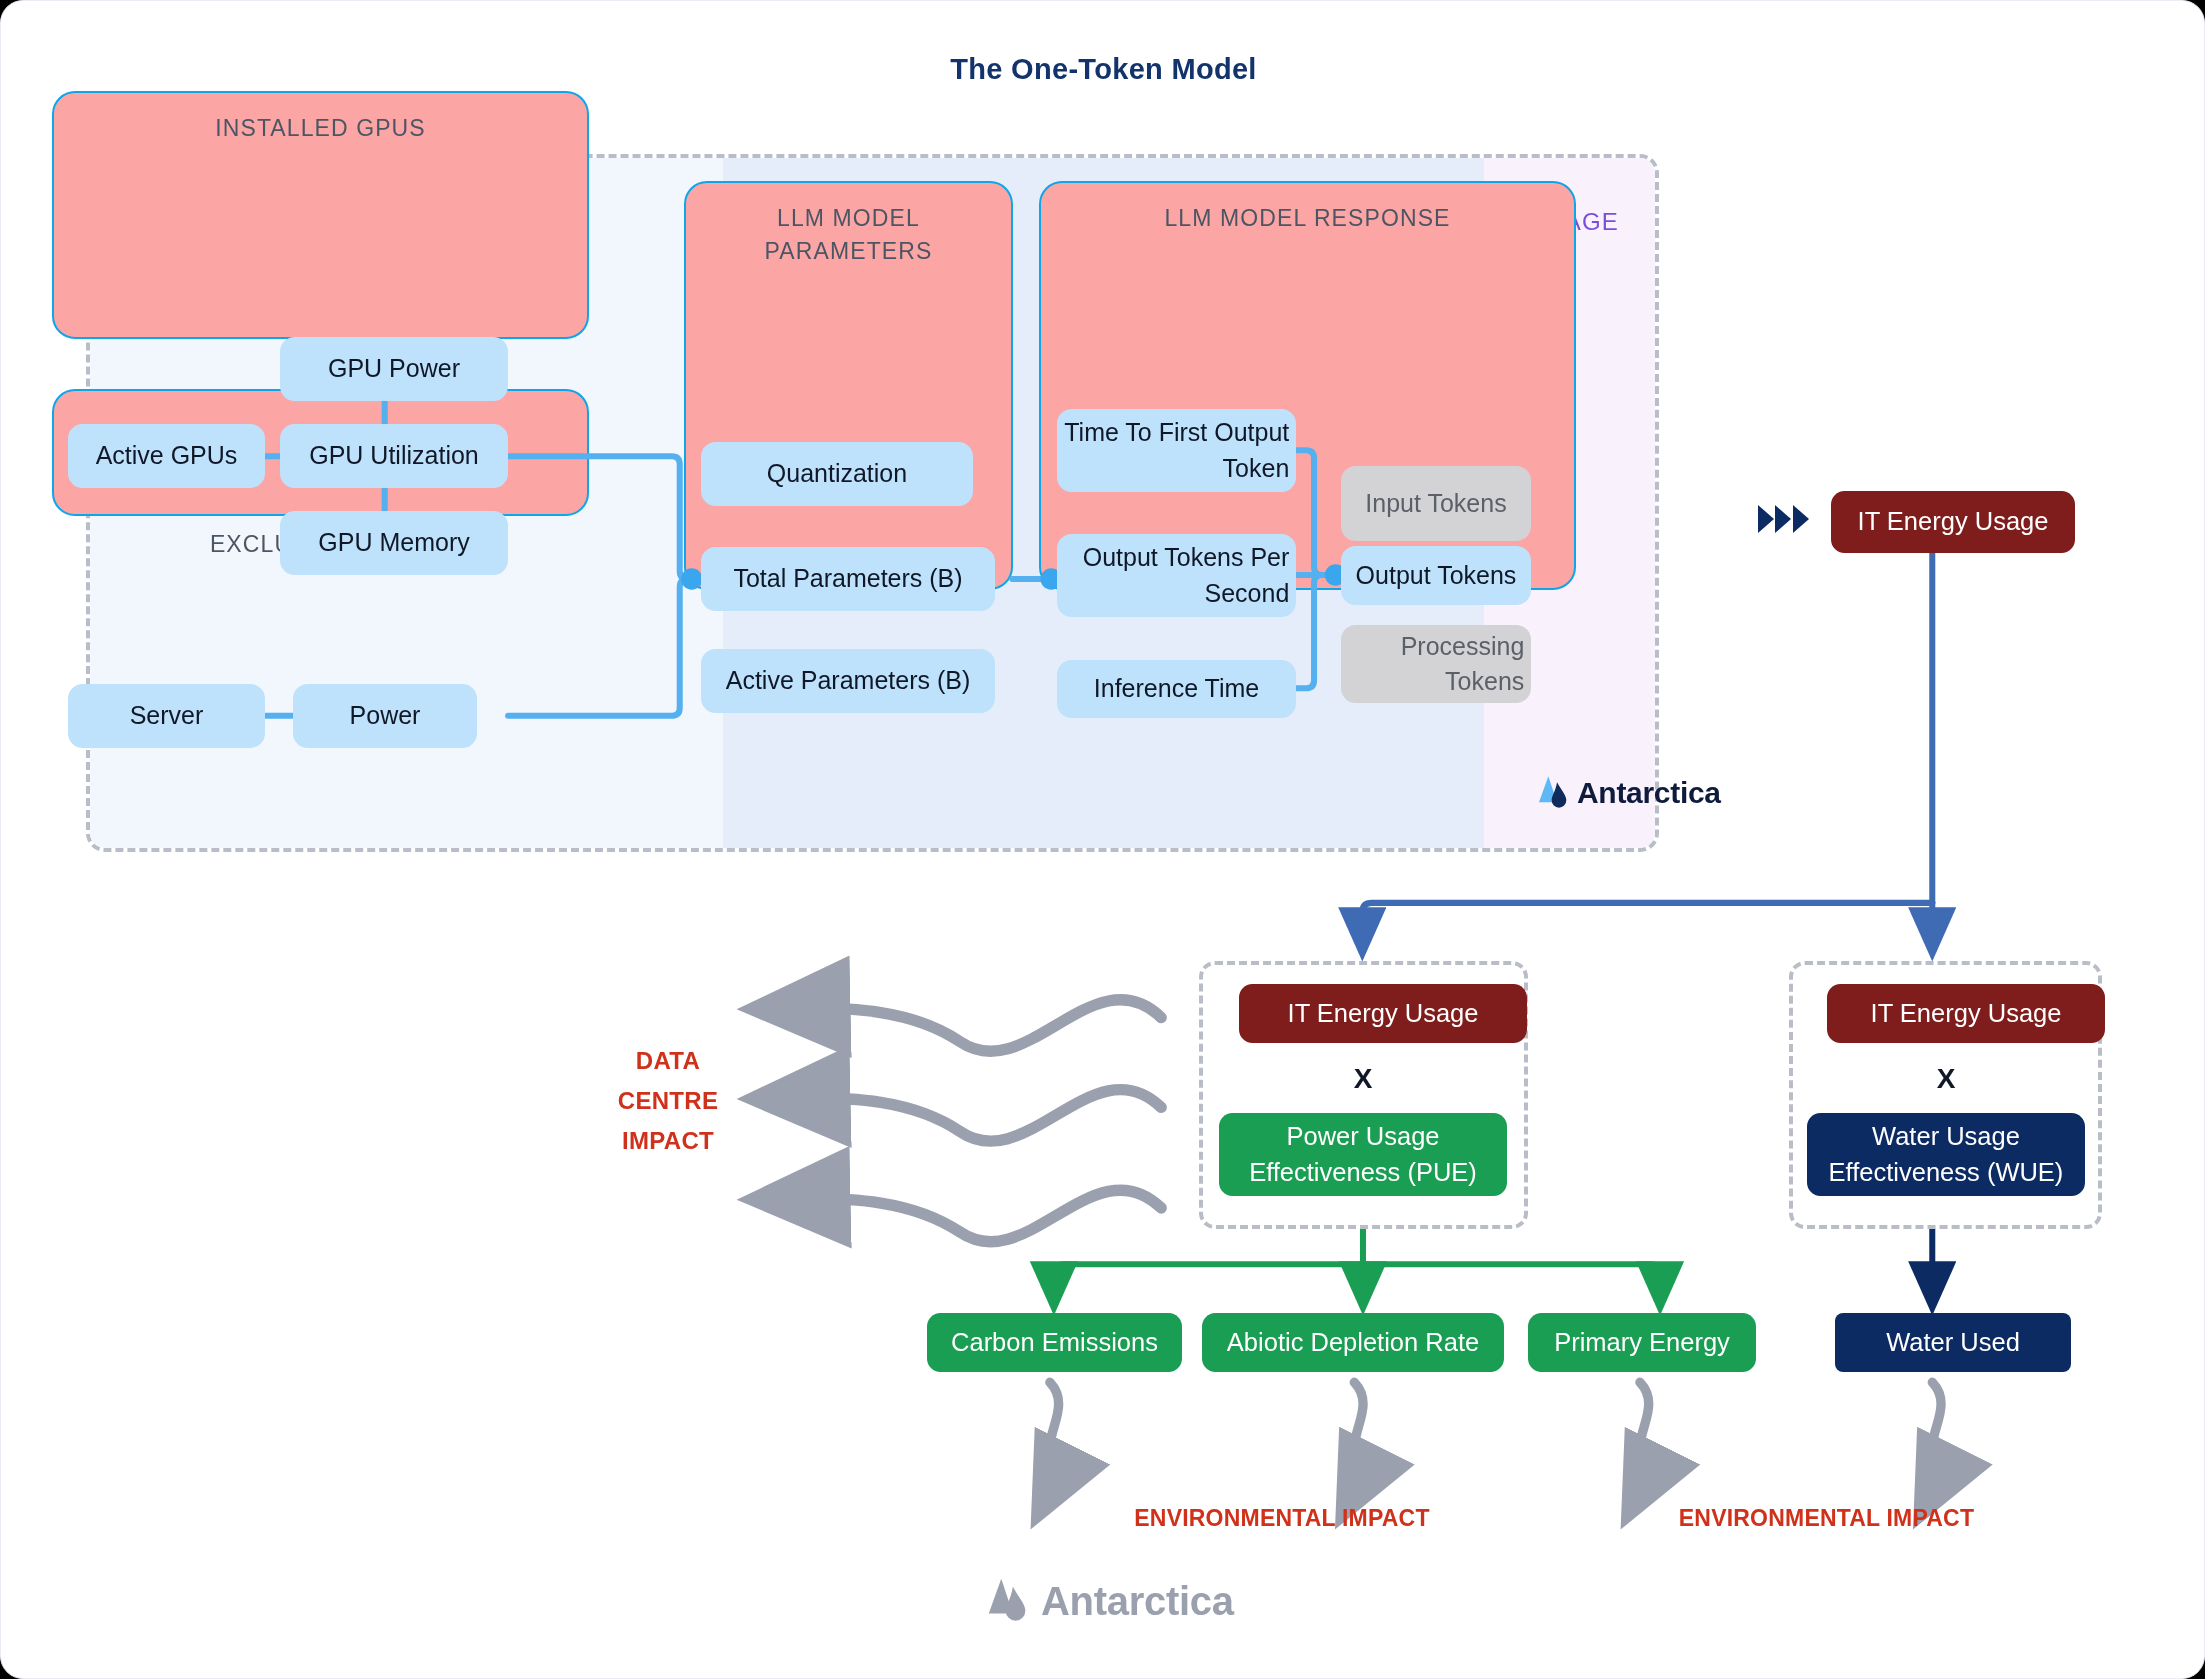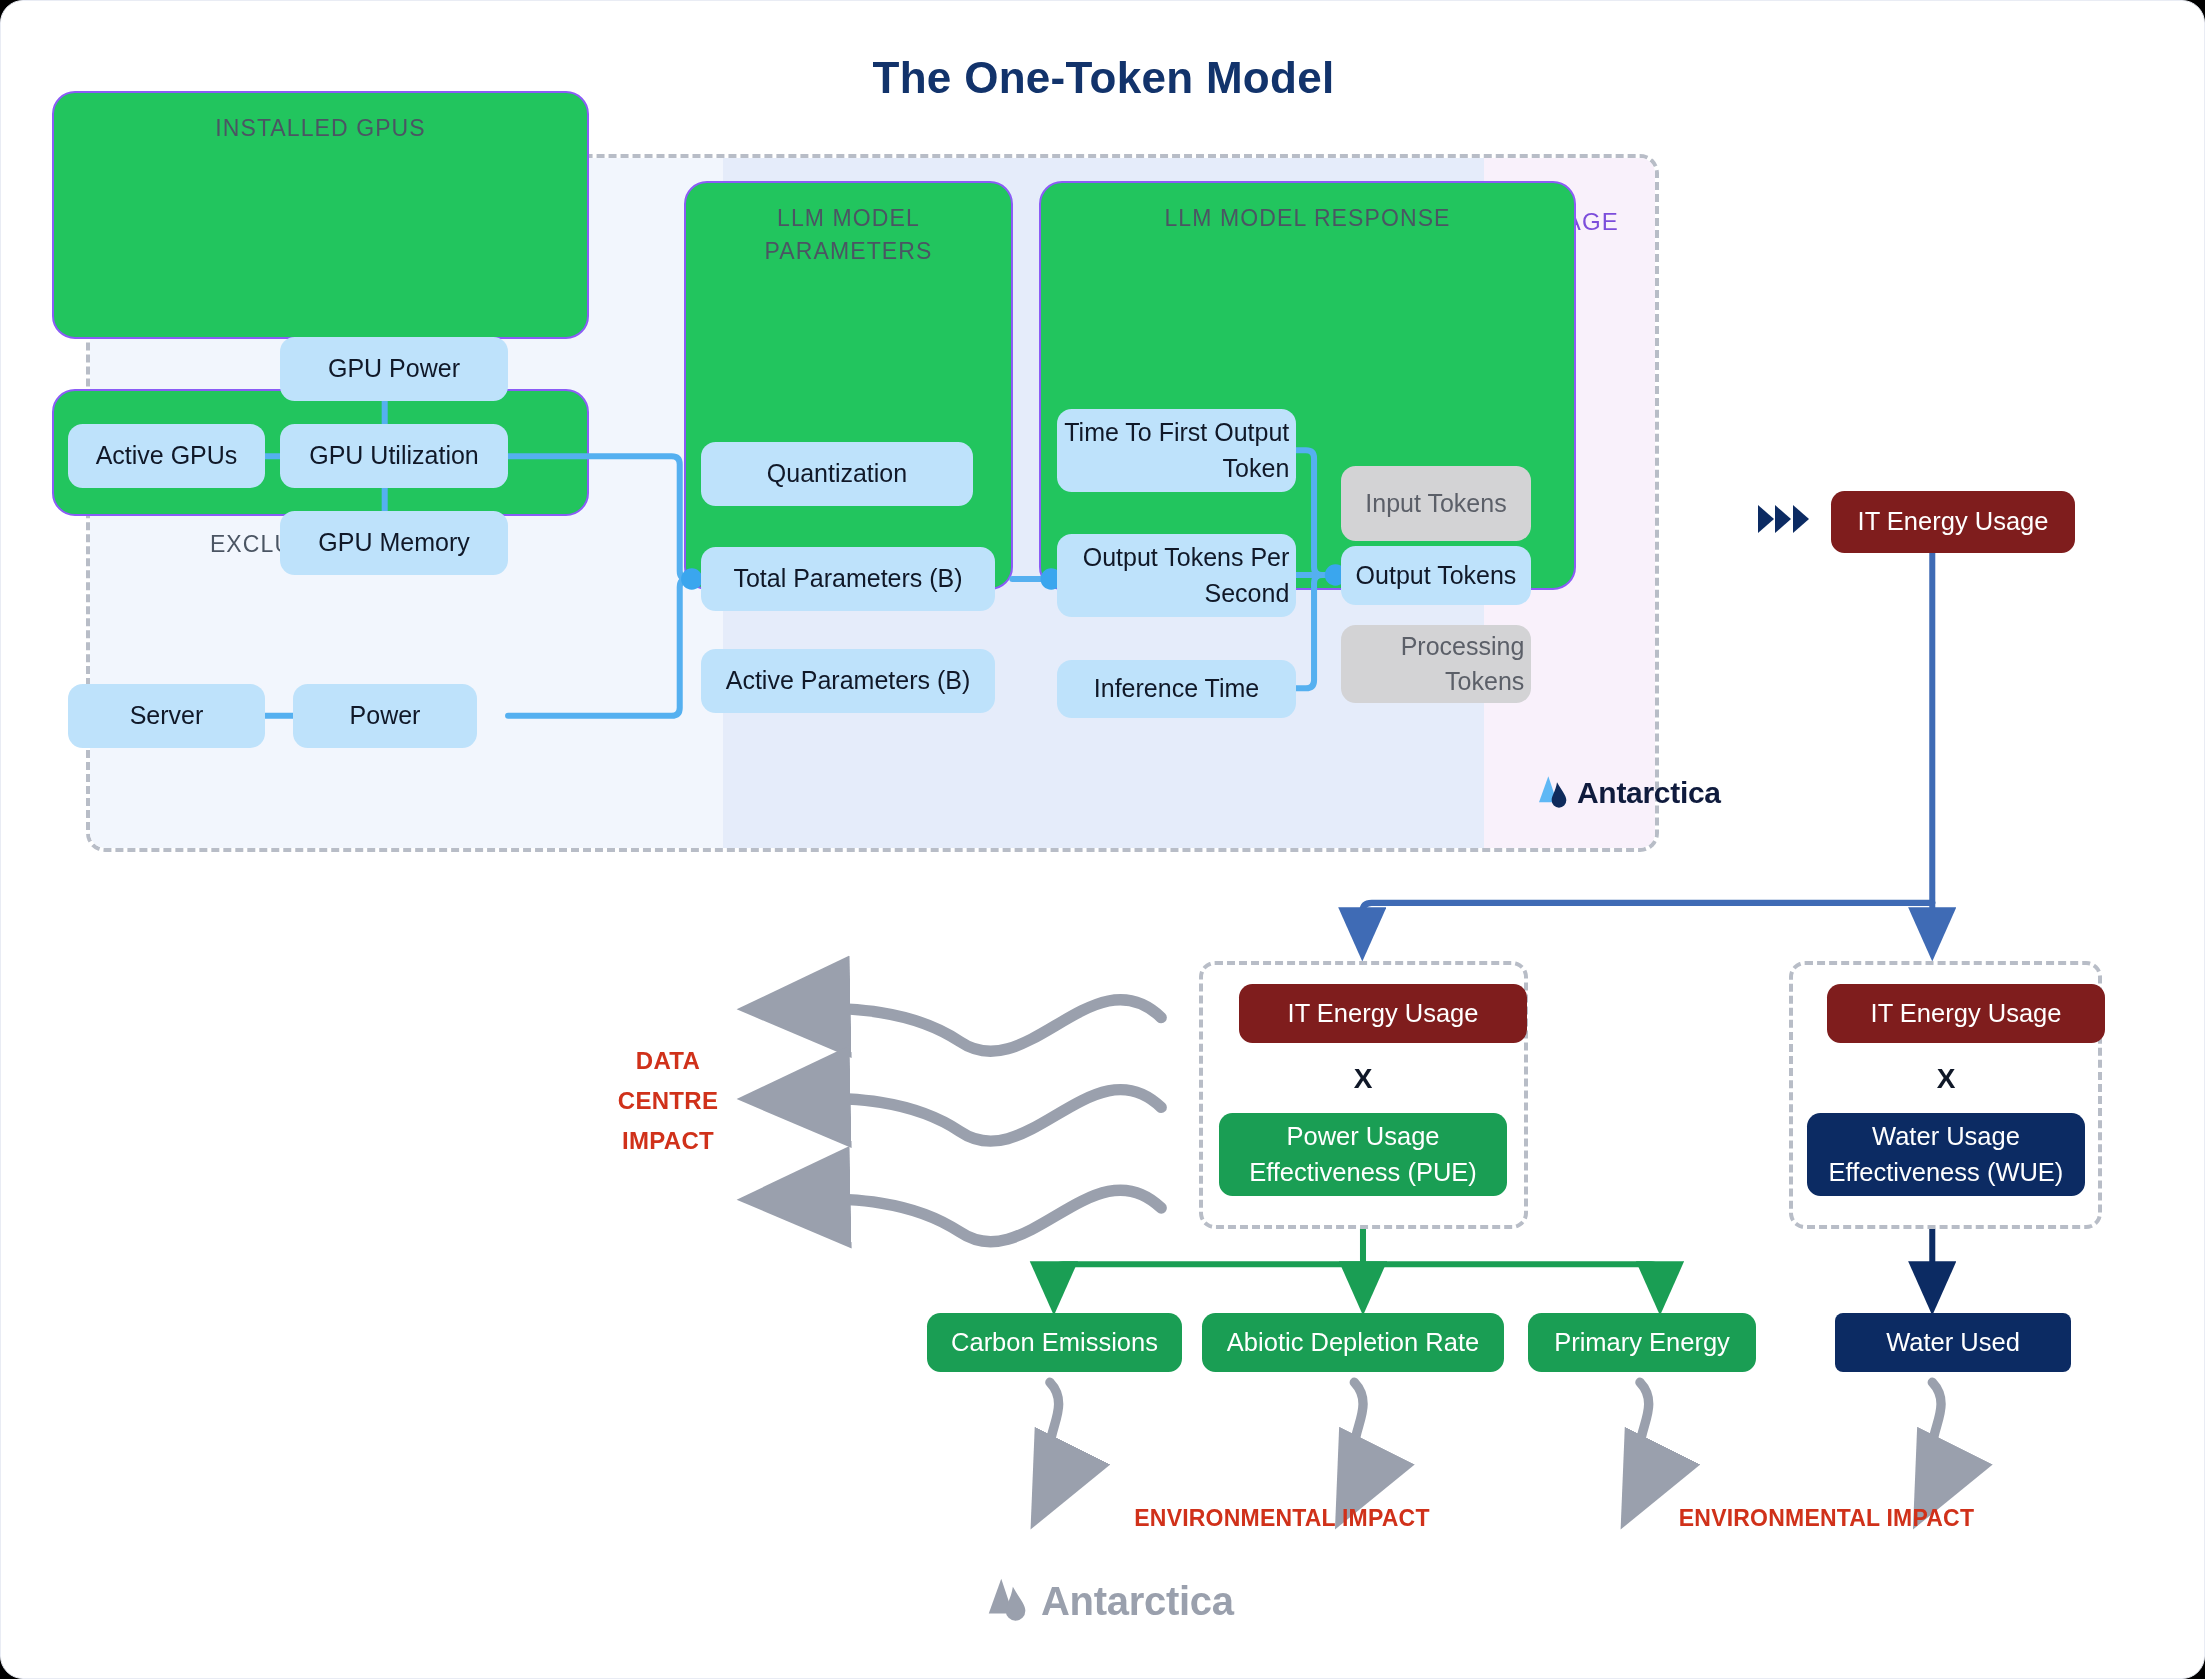--- a/index.html
+++ b/index.html
@@ -15,21 +15,21 @@
     border-radius:23px;
     border:1.3px solid #e9ecf4;
     overflow:hidden;
   }
   #canvas{ position:absolute; inset:0; }
 
   
   #title{
     position:absolute; left:0; top:52px; width:2205px;
     text-align:center;
-    font-size:44px; font-weight:bold; letter-spacing:0.3px;
+    font-size:29px; font-weight:bold; letter-spacing:0.3px;
     color:#12336b;
   }
 
   
   #frame{
     position:absolute; left:85px; top:153px;
     width:1573px; height:698px;
     border:4px dashed #b8bdc7;
     border-radius:19px;
     overflow:hidden;
@@ -43,22 +43,22 @@
     position:absolute; top:50px; width:100%;
     text-align:center; font-size:24px; letter-spacing:1.2px;
   }
   #lbl-hw   { color:#4b5563; }
   #lbl-model{ color:#12336b; }
   #lbl-usage{ color:#7c4ddb; }
 
   
   .panel{
     position:absolute;
-    background:#22c55e;
-    border:2px solid #8b5cf6;
+    background:#fca5a5;
+    border:2px solid #0ea5e9;
     border-radius:23px;
     text-decoration:underline;
   }
   .panel-title{
     position:absolute; top:19px; width:100%;
     text-align:center; font-size:23px; letter-spacing:1.1px;
     color:#4b5563; line-height:1.42;
   }
 
   #p-installed { left:51px;  top:90px; width:537px; height:248px; }

